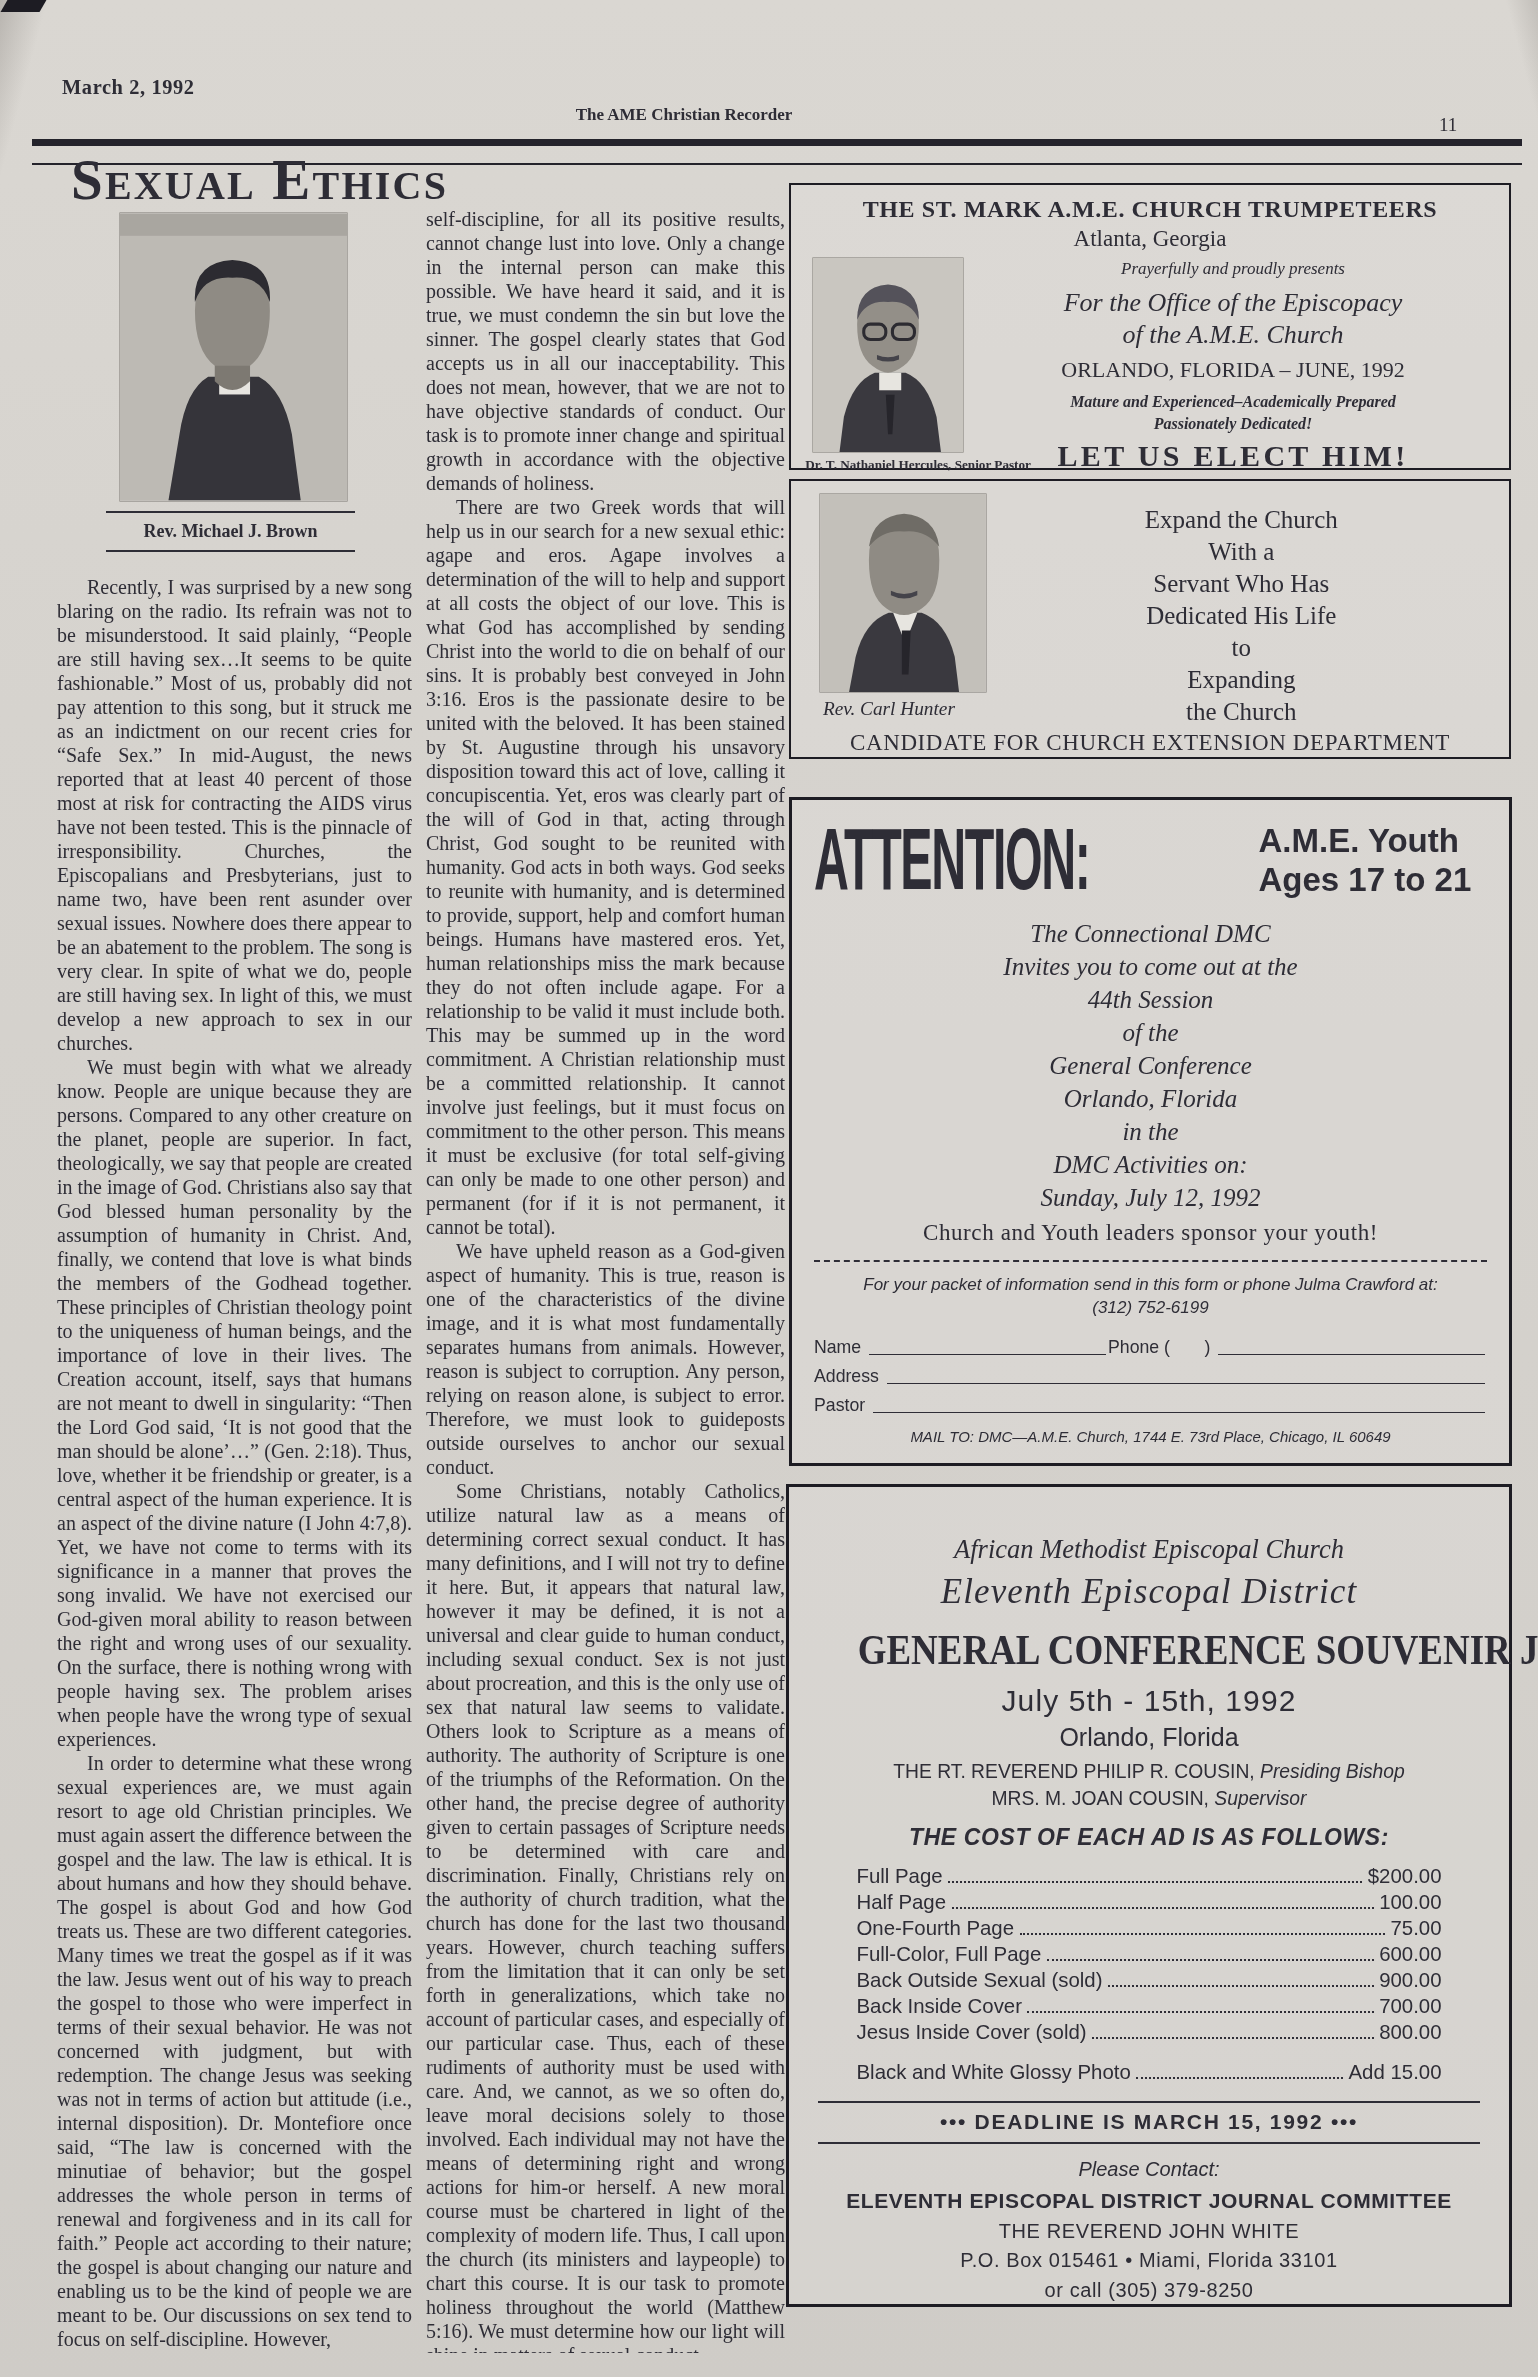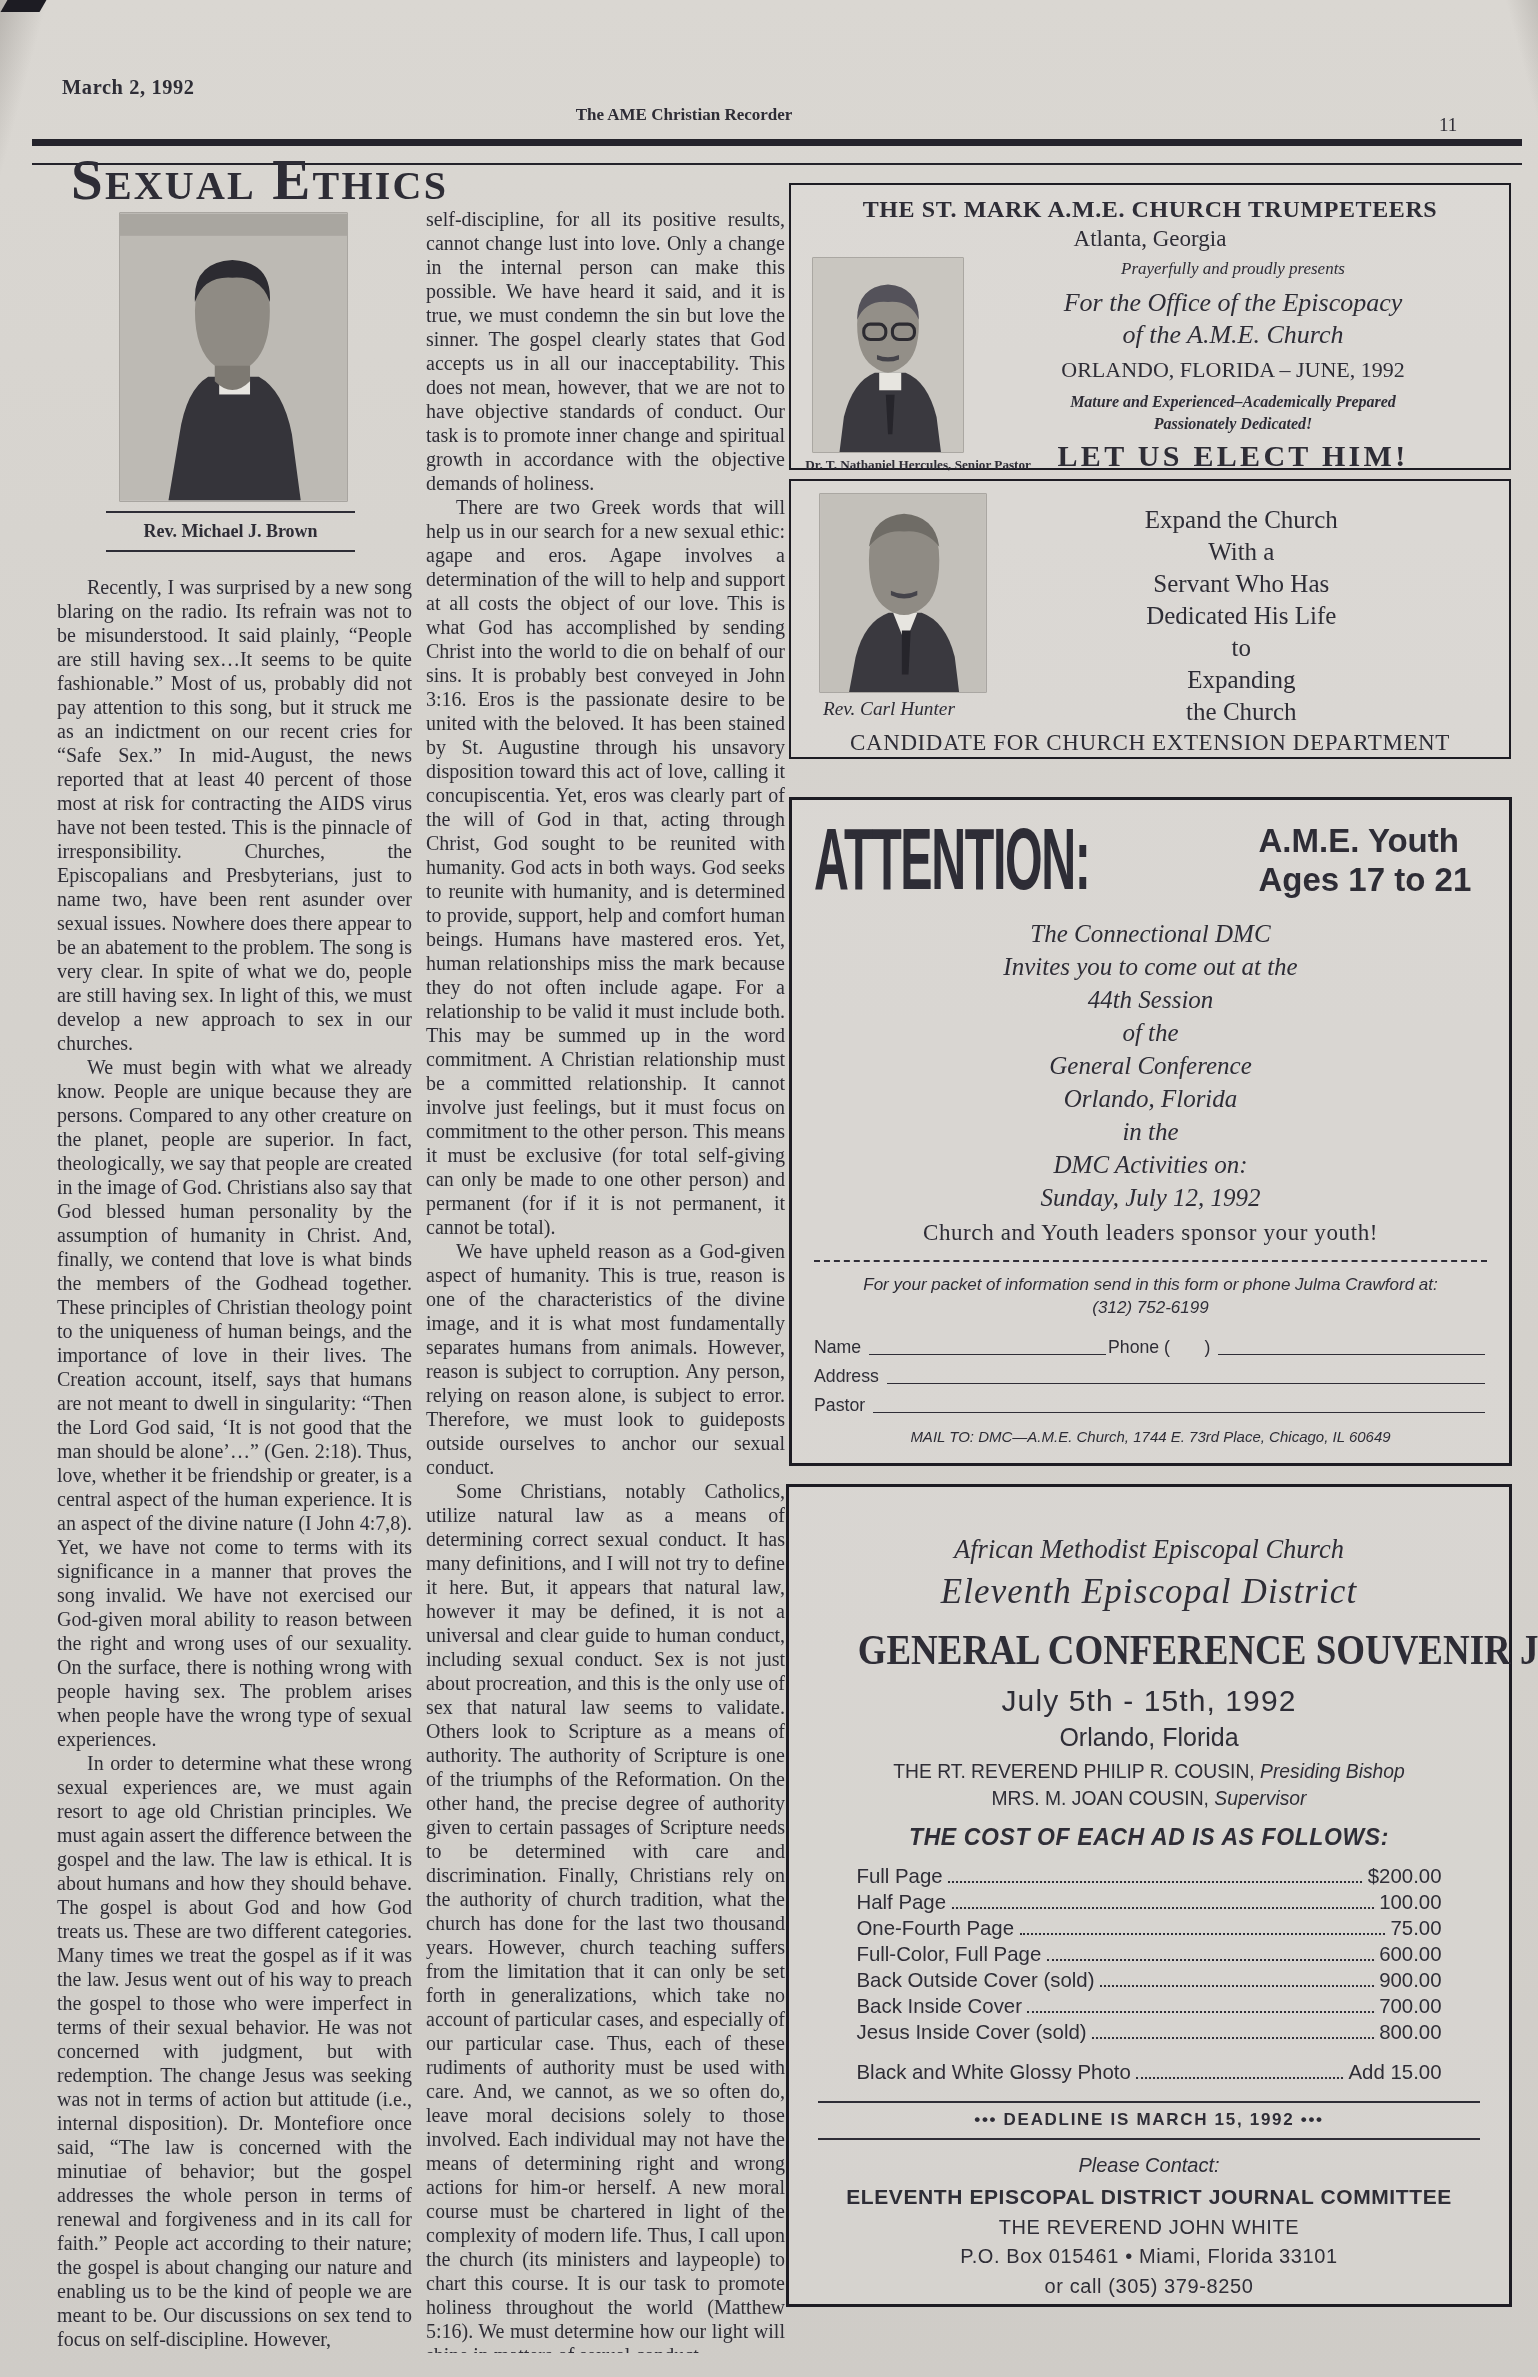--- a/index.html
+++ b/index.html
@@ -83,21 +83,21 @@
   .ad4-dates{font-size:30px;text-align:center;margin-top:10px;letter-spacing:1.1px;}
   .ad4-loc{font-size:25px;text-align:center;margin-top:5.5px;}
   .ad4-person{font-size:19.3px;text-align:center;margin-top:8.8px;}
   .ad4-person .role{font-style:italic;}
   .ad4-cost{font-size:23px;font-weight:bold;font-style:italic;text-align:center;margin-top:14.3px;letter-spacing:0.6px;}
   .prices{margin:11px auto 0;width:585px;font-size:20.4px;}
   .prow{display:flex;align-items:flex-end;height:26px;}
   .prow.gap{margin-top:14.3px;}
   .pleader{flex:1;border-bottom:2.8px dotted #2e2d36;margin:0 5.5px 5px;}
   .deadline{margin-top:16.6px;border-top:2.2px solid #2e2d36;border-bottom:2.2px solid #2e2d36;
-    padding:7.7px 0;font-size:17px;font-weight:bold;text-align:center;letter-spacing:1.7px;}
+    padding:7.7px 0;font-size:21px;font-weight:bold;text-align:center;letter-spacing:1.7px;}
   .ad4-contact{font-size:20px;font-style:italic;text-align:center;margin-top:14.3px;}
   .ad4-committee{font-size:21px;font-weight:bold;text-align:center;margin-top:7.7px;letter-spacing:0.6px;white-space:nowrap;}
   .ad4-line{font-size:20px;text-align:center;margin-top:6.6px;letter-spacing:0.6px;}
 </style>
 </head>
 <body>
 
 <div class="page">
 
   <div class="abs corner-mark"></div>
@@ -269,21 +269,21 @@
           <span>One-Fourth Page</span>
           <span class="pleader"></span>
           <span>75.00</span>
         </div>
       <div class="prow">
           <span>Full-Color, Full Page</span>
           <span class="pleader"></span>
           <span>600.00</span>
         </div>
       <div class="prow">
-          <span>Back Outside Cover (sold)</span>
+          <span>Back Outside Sexual (sold)</span>
           <span class="pleader"></span>
           <span>900.00</span>
         </div>
       <div class="prow">
           <span>Back Inside Cover</span>
           <span class="pleader"></span>
           <span>700.00</span>
         </div>
       <div class="prow">
           <span>Jesus Inside Cover (sold)</span>

